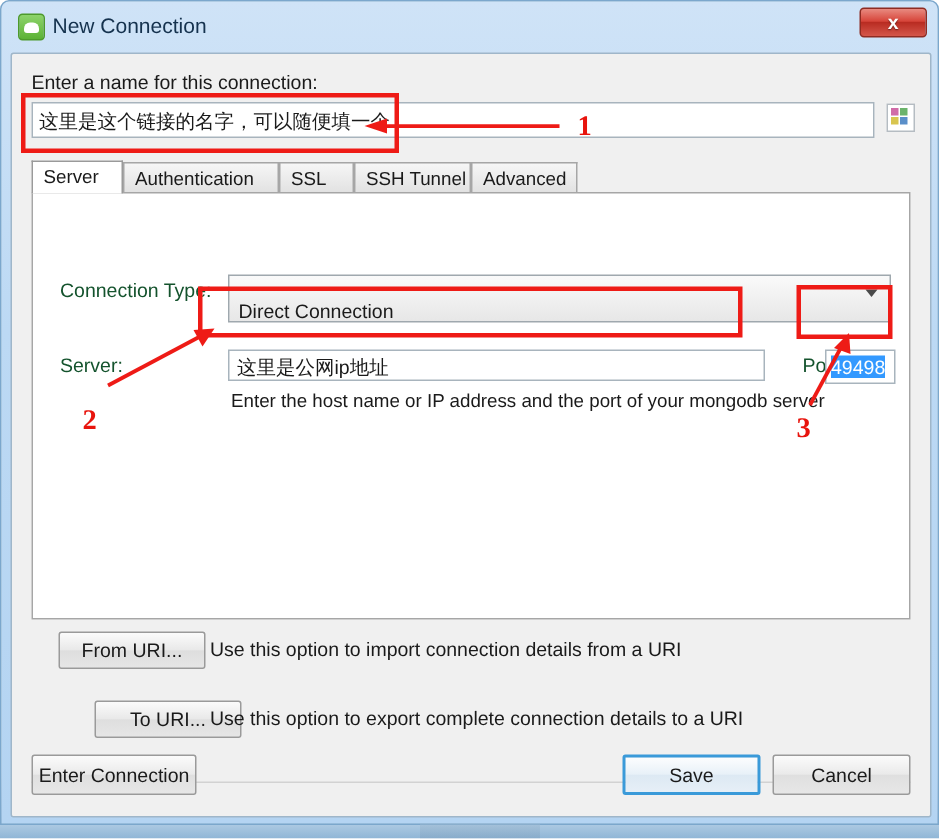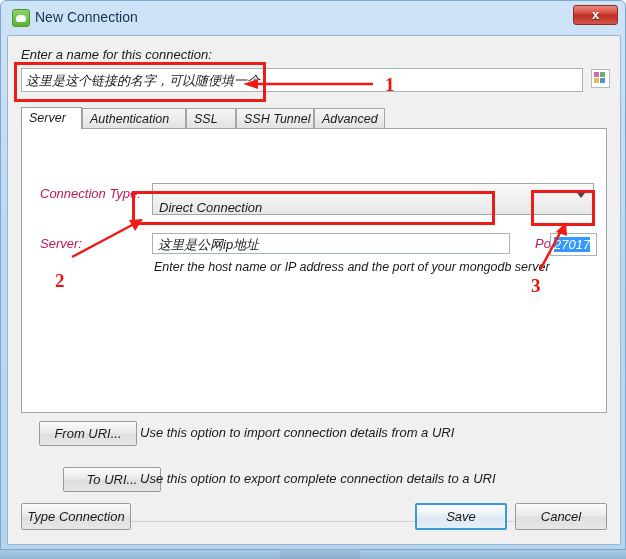--- a/index.html
+++ b/index.html
@@ -79,21 +79,20 @@
     box-sizing: border-box;
     background: #f0f0f0;
     border: 1px solid #9fb6c9;
     border-radius: 2px;
   }
   .dialog-inner {
     position: absolute;
     left: 1px; top: 1px;
     width: 610px; height: 506px;
     background: #f0f0f0;
-    font-style: italic;
   }
 
   .name-label {
     position: absolute;
     left: 12px; top: 10px;
     font-size: 13px;
     color: #1a1a1a;
     white-space: nowrap;
   }
   .name-input {
@@ -159,21 +158,21 @@
     left: 12px; top: 91px;
     width: 586px; height: 285px;
     box-sizing: border-box;
     background: #ffffff;
     border: 1px solid #a6a6a6;
   }
 
   .field-label {
     position: absolute;
     font-size: 13px;
-    color: #be185d;
+    color: #14532d;
     white-space: nowrap;
   }
   .combo {
     position: absolute;
     left: 130px; top: 54px;
     width: 442px; height: 23px;
     box-sizing: border-box;
     background: linear-gradient(180deg,#fafafa 0%, #e7e7e7 100%);
     border: 1px solid #9fa8ae;
     font-size: 13px;
@@ -343,34 +342,34 @@
           <div class="combo">
             <span>Direct Connection</span>
             <span class="combo-arrow"></span>
           </div>
 
           <div class="field-label" style="left:18px;top:107px;">Server:</div>
           <div class="server-input">这里是公网ip地址</div>
 
           <div class="field-label" style="left:489px;top:107px;margin-left:24px;">Port:</div>
           <div class="port-input">
-            <span>27017</span>
+            <span>49498</span>
           </div>
 
           <div class="hint">Enter the host name or IP address and the port of your mongodb server</div>
         </div>
 
         <div class="uri-btn" style="left:30px;top:384px;">From URI...</div>
         <div class="uri-desc" style="left:131px;top:388px;">Use this option to import connection details from a URI</div>
 
         <div class="uri-btn" style="left:30px;top:430px;margin-left:24px;">To URI...</div>
         <div class="uri-desc" style="left:131px;top:434px;">Use this option to export complete connection details to a URI</div>
 
         <div class="footer-sep"></div>
-        <div class="btn" style="left:12px;top:466px;width:110px;height:27px;line-height:25px;">Type Connection</div>
+        <div class="btn" style="left:12px;top:466px;width:110px;height:27px;line-height:25px;">Enter Connection</div>
         <div class="btn" style="left:506px;top:466px;width:92px;height:27px;line-height:25px;">Cancel</div>
         <div class="btn default" style="left:406px;top:466px;width:92px;height:27px;line-height:23px;">Save</div>
 
       </div>
     </div>
   </div>
 
   <div class="taskbar-hint"></div>
 
   <div class="ann-box" style="left:14px;top:62px;width:252px;height:40px;"></div>

